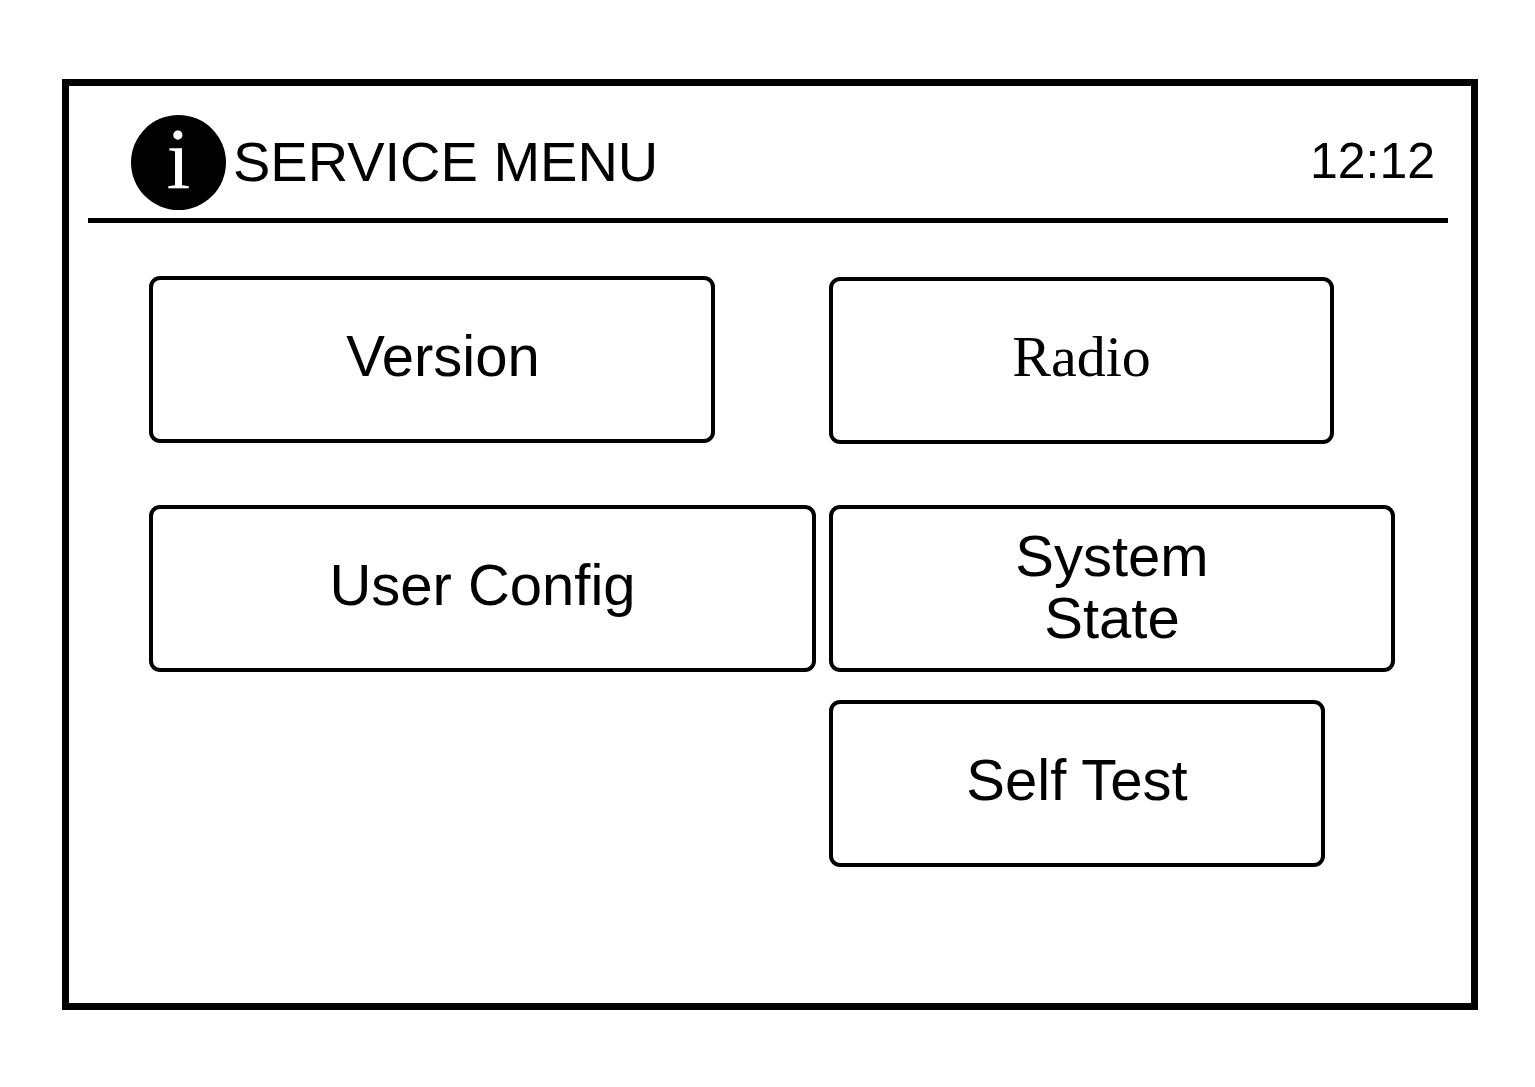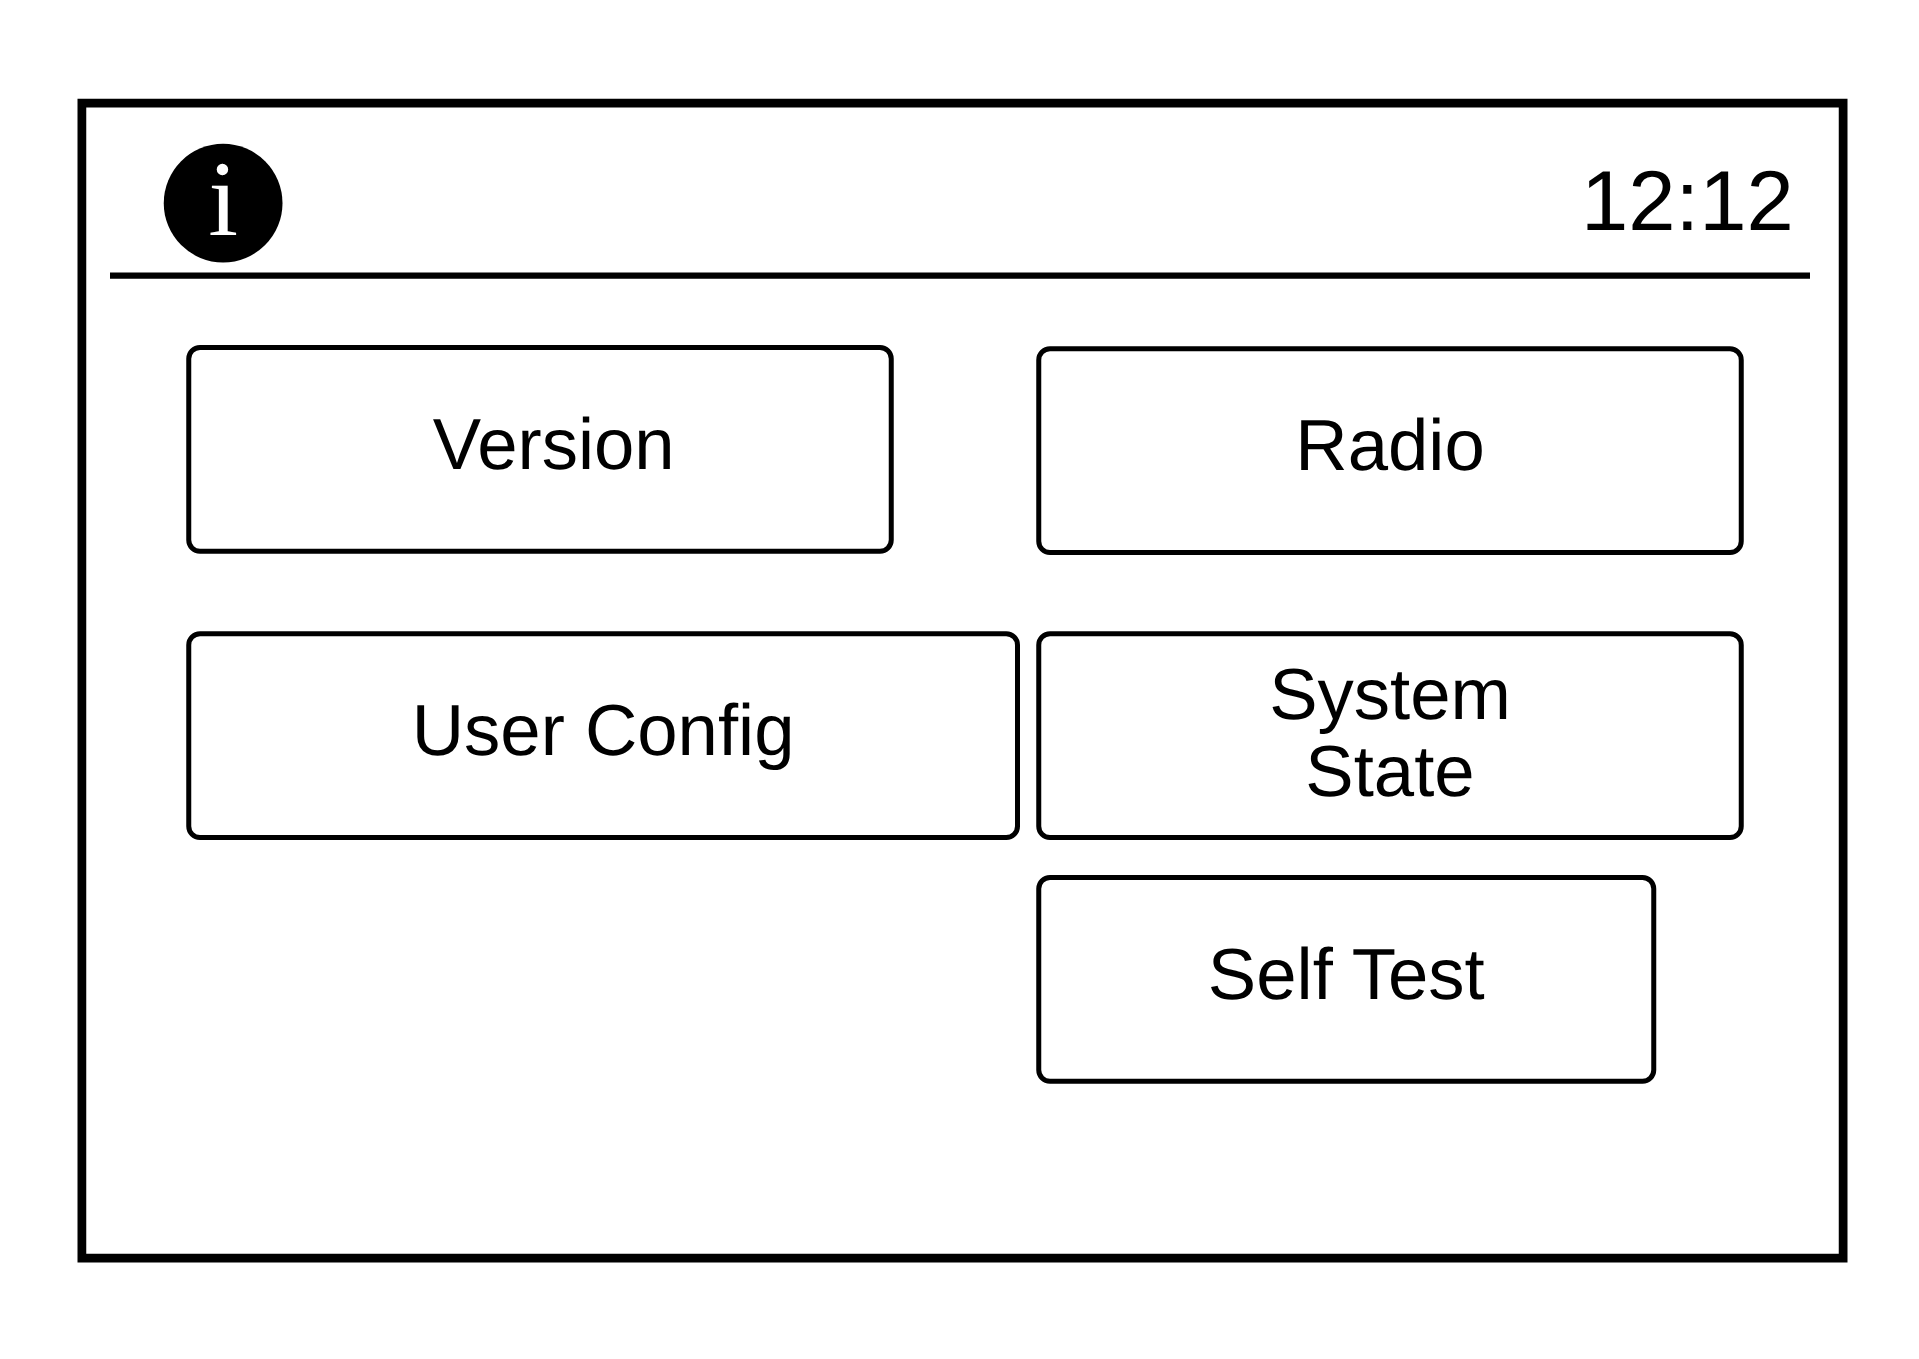--- a/index.html
+++ b/index.html
@@ -71,21 +71,21 @@
     font-size: 56px;
     line-height: 62px;
     letter-spacing: 0px;
     white-space: nowrap;
   }
 
   .clock {
     position: absolute;
     right: 36px;
     top: 42px;
-    font-size: 68px;
+    font-size: 50px;
     line-height: 66px;
     white-space: nowrap;
   }
 
   .header-divider {
     position: absolute;
     left: 19px;
     top: 132px;
     width: 1360px;
     height: 5px;
@@ -119,37 +119,38 @@
   .menu-btn.two-line .btn-label {
     text-align: center;
     line-height: 62px;
     top: -2px;
   }
 
   
   .btn-version    { left: 80px;  top: 190px; width: 566px; height: 167px; padding-left: 22px; }
   .btn-userconfig { left: 80px;  top: 419px; width: 667px; height: 167px; }
   
-  .btn-radio      { left: 760px; top: 191px; width: 566px; height: 167px; }
+  .btn-radio      { left: 760px; top: 191px; width: 505px; height: 167px; font-family: Liberation Serif, serif; }
   .btn-systemstate{ left: 760px; top: 419px; width: 566px; height: 167px; }
   .btn-selftest   { left: 760px; top: 614px; width: 496px; height: 167px; }
 </style>
 </head>
 <body>
 
 <div id="screen">
 
   <div class="device-frame">
 
     <div class="header">
 
       <div class="info-icon">
         <span>i</span>
       </div>
 
+      <div class="page-title">SERVICE MENU</div>
 
       <div class="clock">12:12</div>
 
       <div class="header-divider"></div>
     </div>
 
     <div class="menu-btn btn-version">
       <span class="btn-label">Version</span>
     </div>
 

